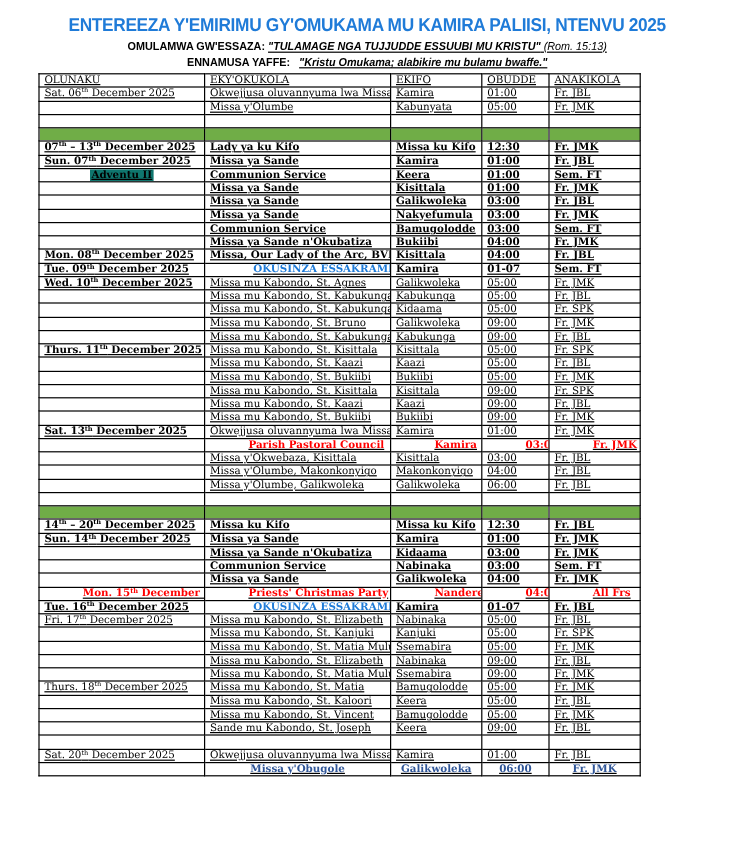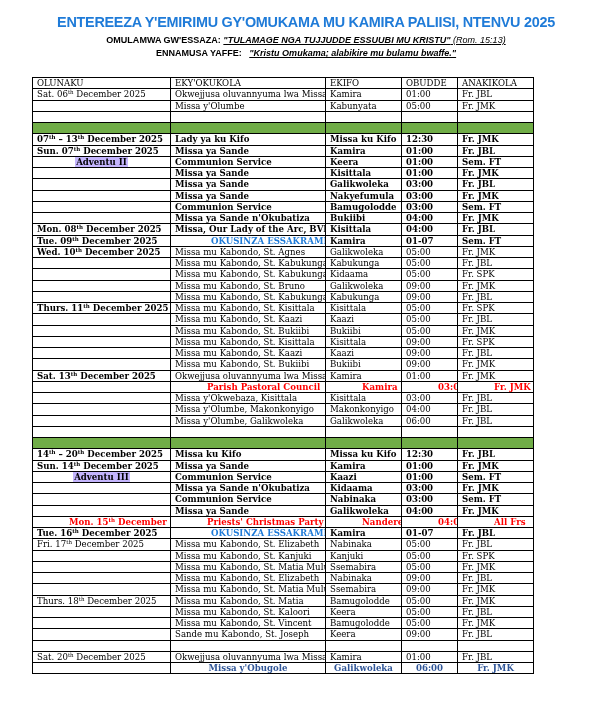--- a/index.html
+++ b/index.html
@@ -8,33 +8,33 @@
   .title { position: absolute; top: 13px; left: 0; width: 612px; text-align: center;
            font-family: "Liberation Sans", sans-serif; font-weight: bold; font-size: 15.5px;
            color: #1f7bd8; letter-spacing: -0.3px; transform: scaleX(0.93); transform-origin: center; }
   .sub { position: absolute; left: 0; width: 612px; text-align: center; font-size: 9.6px;
          font-family: "Liberation Sans", sans-serif; transform: scaleX(0.94); }
   .sub1 { top: 34px; }
   .sub2 { top: 47px; }
   .sub .lbl { font-weight: bold; }
   .sub .q { font-style: italic; font-weight: bold; text-decoration: underline; }
   .sub .ref { font-style: italic; font-weight: normal; }
-  table { position: absolute; top: 77px; left: 32px; border-collapse: collapse;
-          table-layout: fixed; width: 462px; font-size: 8.6px; }
+  table { position: absolute; top: 61px; left: 32px; border-collapse: collapse;
+          table-layout: fixed; width: 462px; font-size: 8.6px; text-decoration: underline; }
   td { border: 1px solid #000; padding: 0 4px; height: 10.25px; line-height: 10px;
        white-space: nowrap; overflow: hidden; }
   col.c1 { width: 138px; } col.c2 { width: 155px; } col.c3 { width: 76px; }
   col.c4 { width: 56px; } col.c5 { width: 76px; }
   tr.green td { background: #70ad47; }
   tr.bold td { font-weight: bold; }
   td.b { font-weight: bold; }
   .red { color: #ff0000; font-weight: bold; padding-left: 36px; }
   .blue { color: #1f7bd8; font-weight: bold; padding-left: 40px; }
   .navy { color: #2f5597; font-weight: bold; text-align: center; }
-  .hl { background: #c4b5fd; padding: 0 1px; }
+  .hl { background: #0f766e; padding: 0 1px; }
   td.center { text-align: center; }
   sup { font-size: 5.5px; line-height: 0; vertical-align: 3px; }
 </style>
 </head>
 <body>
 
 <div class="title">ENTEREEZA Y'EMIRIMU GY'OMUKAMA MU KAMIRA PALIISI, NTENVU 2025</div>
 <div class="sub sub1">
   <span class="lbl">OMULAMWA GW'ESSAZA: </span><span class="q">"TULAMAGE NGA TUJJUDDE ESSUUBI MU KRISTU"</span><span class="ref q"> (Rom. 15:13)</span>
 </div>
@@ -290,27 +290,20 @@
         <td>Fr. JBL</td>
       </tr>
       <tr class="bold">
         <td><span>Sun. 14</span><sup>th</sup><span> December 2025</span></td>
         <td>Missa ya Sande</td>
         <td>Kamira</td>
         <td>01:00</td>
         <td>Fr. JMK</td>
       </tr>
       <tr class="bold">
-        <td class="center"><span class="hl">Adventu III</span></td>
-        <td>Communion Service</td>
-        <td>Kaazi</td>
-        <td>01:00</td>
-        <td>Sem. FT</td>
-      </tr>
-      <tr class="bold">
         <td></td>
         <td>Missa ya Sande n'Okubatiza</td>
         <td>Kidaama</td>
         <td>03:00</td>
         <td>Fr. JMK</td>
       </tr>
       <tr class="bold">
         <td></td>
         <td>Communion Service</td>
         <td>Nabinaka</td>

